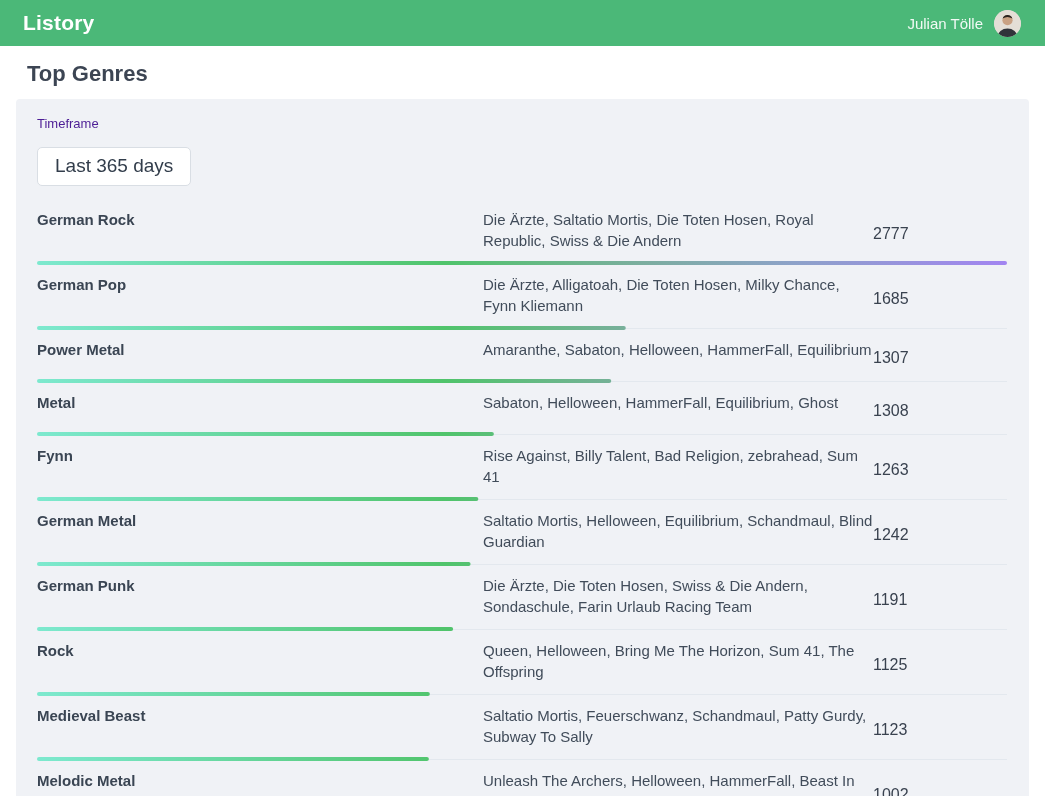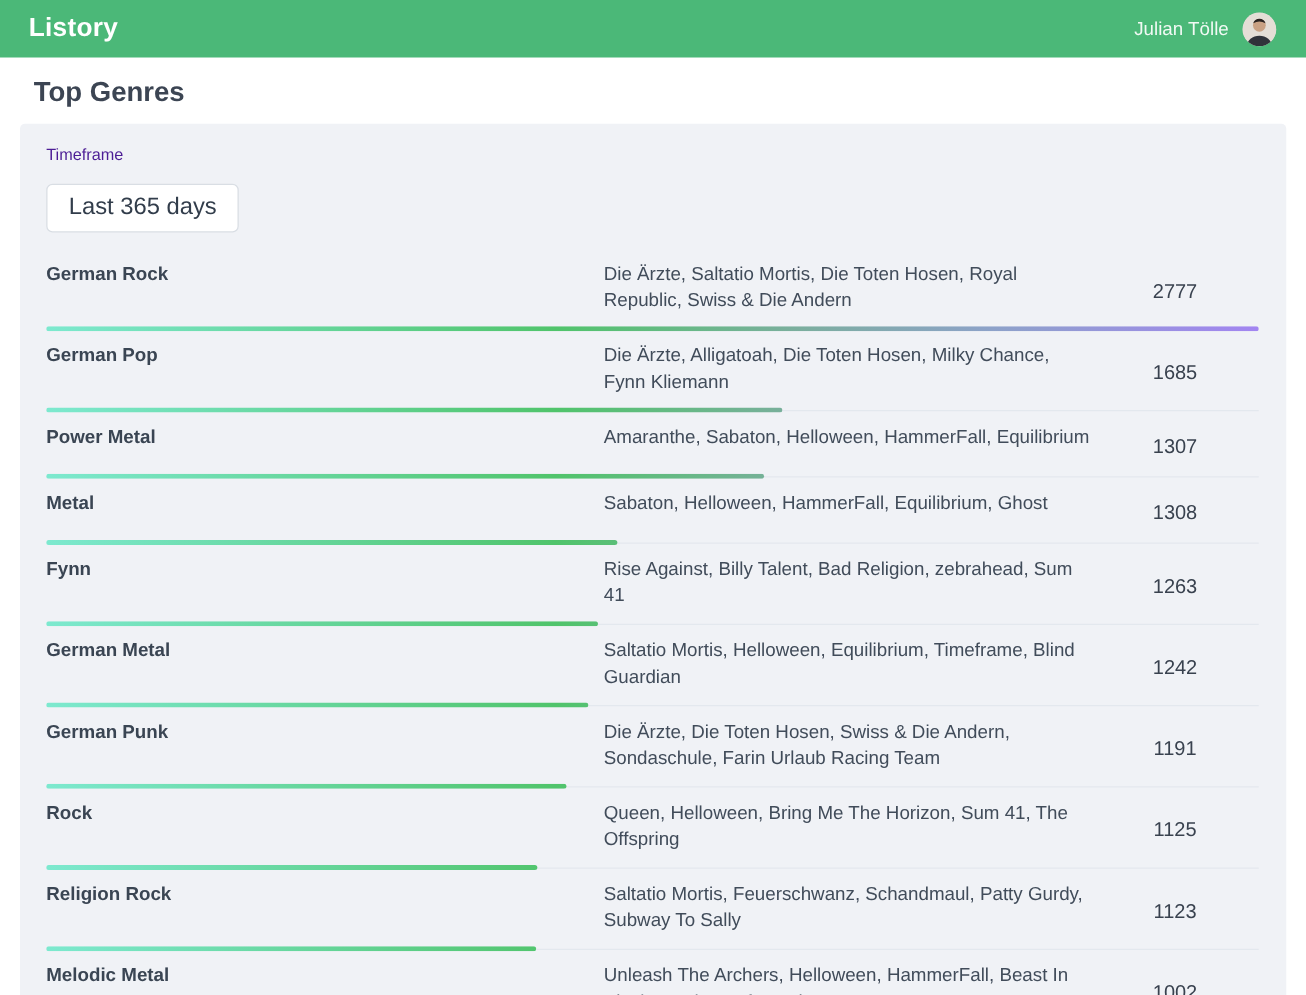--- a/index.html
+++ b/index.html
@@ -104,21 +104,21 @@
   .genre-artists {
     font-size: 15px;
     color: #414C5A;
     line-height: 21px;
     padding-bottom: 12px;
   }
   .genre-count {
     font-size: 16px;
     font-weight: 500;
     color: #39424F;
-    text-align: center;
+    text-align: left;
     align-self: center;
     padding-bottom: 4px;
   }
   .genre-bar {
     position: absolute;
     left: 0; right: 0;
     bottom: -2px;
     height: 4px;
     background: linear-gradient(90deg,
       #7DE9CF 0%,
@@ -194,38 +194,38 @@
           <div class="genre-bar" style="--pct: 47.1%;"></div>
         </div>
         <div class="genre-row">
           <div class="genre-name">Fynn</div>
           <div class="genre-artists">Rise Against, Billy Talent, Bad Religion, zebrahead, Sum 41</div>
           <div class="genre-count">1263</div>
           <div class="genre-bar" style="--pct: 45.5%;"></div>
         </div>
         <div class="genre-row">
           <div class="genre-name">German Metal</div>
-          <div class="genre-artists">Saltatio Mortis, Helloween, Equilibrium, Timeframe, Blind Guardian</div>
+          <div class="genre-artists">Saltatio Mortis, Helloween, Equilibrium, Schandmaul, Blind Guardian</div>
           <div class="genre-count">1242</div>
           <div class="genre-bar" style="--pct: 44.7%;"></div>
         </div>
         <div class="genre-row">
           <div class="genre-name">German Punk</div>
           <div class="genre-artists">Die Ärzte, Die Toten Hosen, Swiss &amp; Die Andern, Sondaschule, Farin Urlaub Racing Team</div>
           <div class="genre-count">1191</div>
           <div class="genre-bar" style="--pct: 42.9%;"></div>
         </div>
         <div class="genre-row">
           <div class="genre-name">Rock</div>
           <div class="genre-artists">Queen, Helloween, Bring Me The Horizon, Sum 41, The Offspring</div>
           <div class="genre-count">1125</div>
           <div class="genre-bar" style="--pct: 40.5%;"></div>
         </div>
         <div class="genre-row">
-          <div class="genre-name">Religion Rock</div>
+          <div class="genre-name">Medieval Beast</div>
           <div class="genre-artists">Saltatio Mortis, Feuerschwanz, Schandmaul, Patty Gurdy, Subway To Sally</div>
           <div class="genre-count">1123</div>
           <div class="genre-bar" style="--pct: 40.4%;"></div>
         </div>
         <div class="genre-row">
           <div class="genre-name">Melodic Metal</div>
           <div class="genre-artists">Unleash The Archers, Helloween, HammerFall, Beast In Black, Brothers of Metal</div>
           <div class="genre-count">1002</div>
 
         </div>

